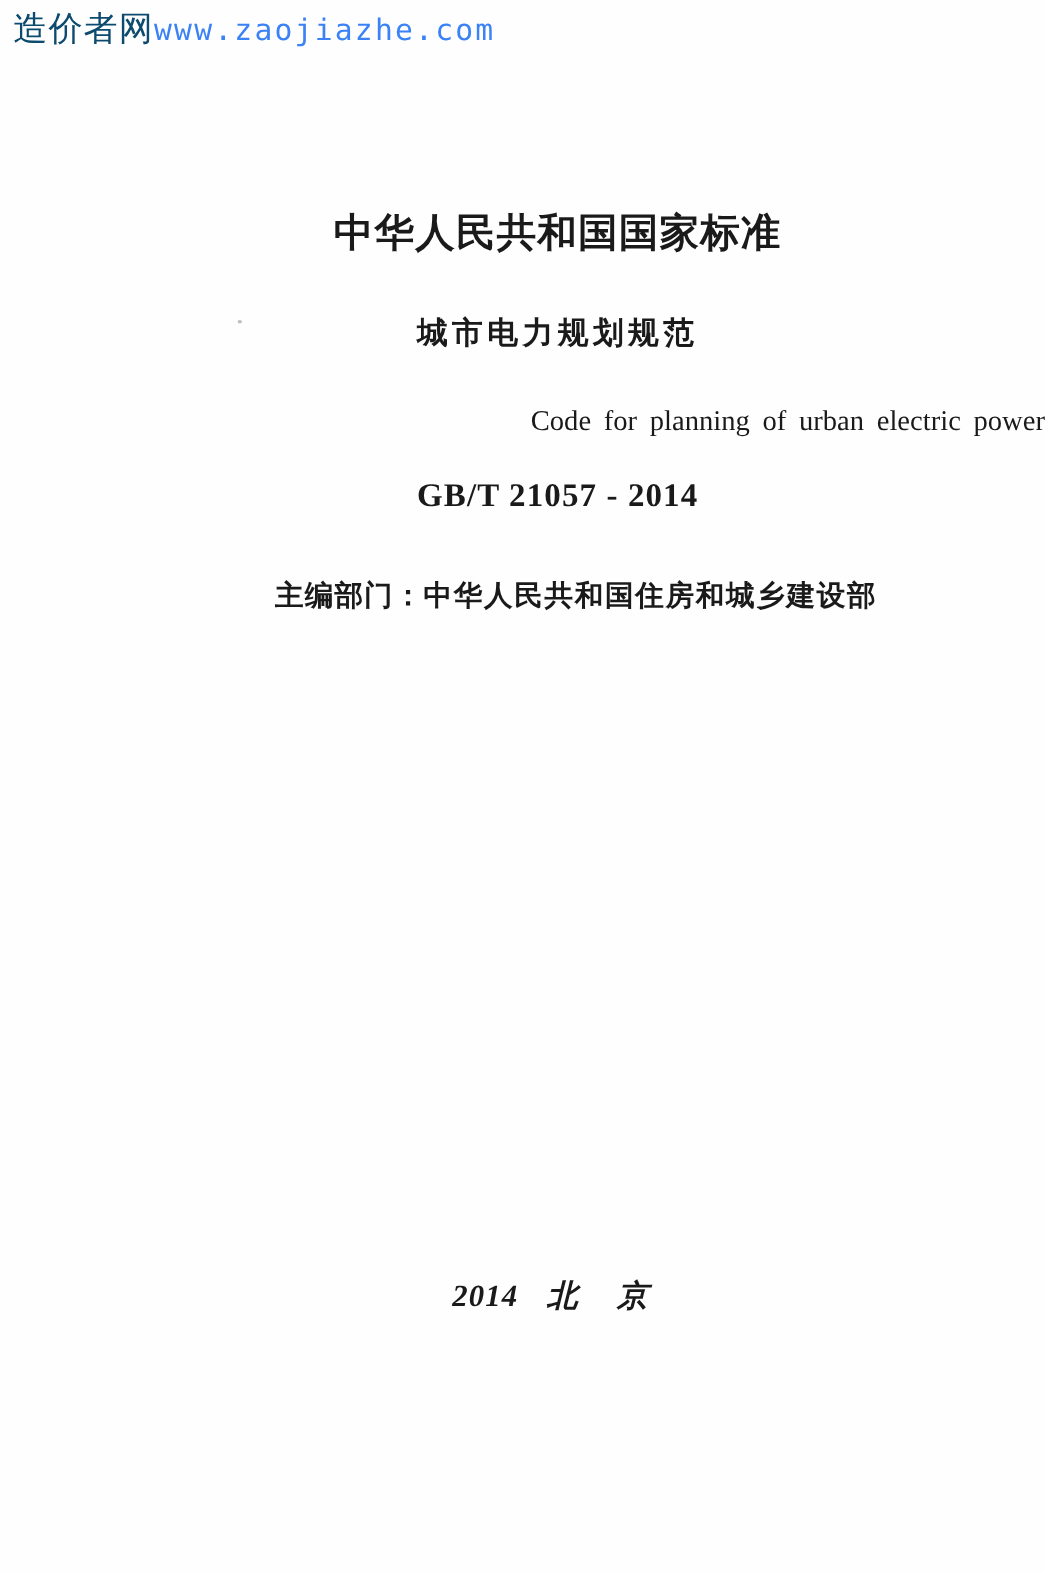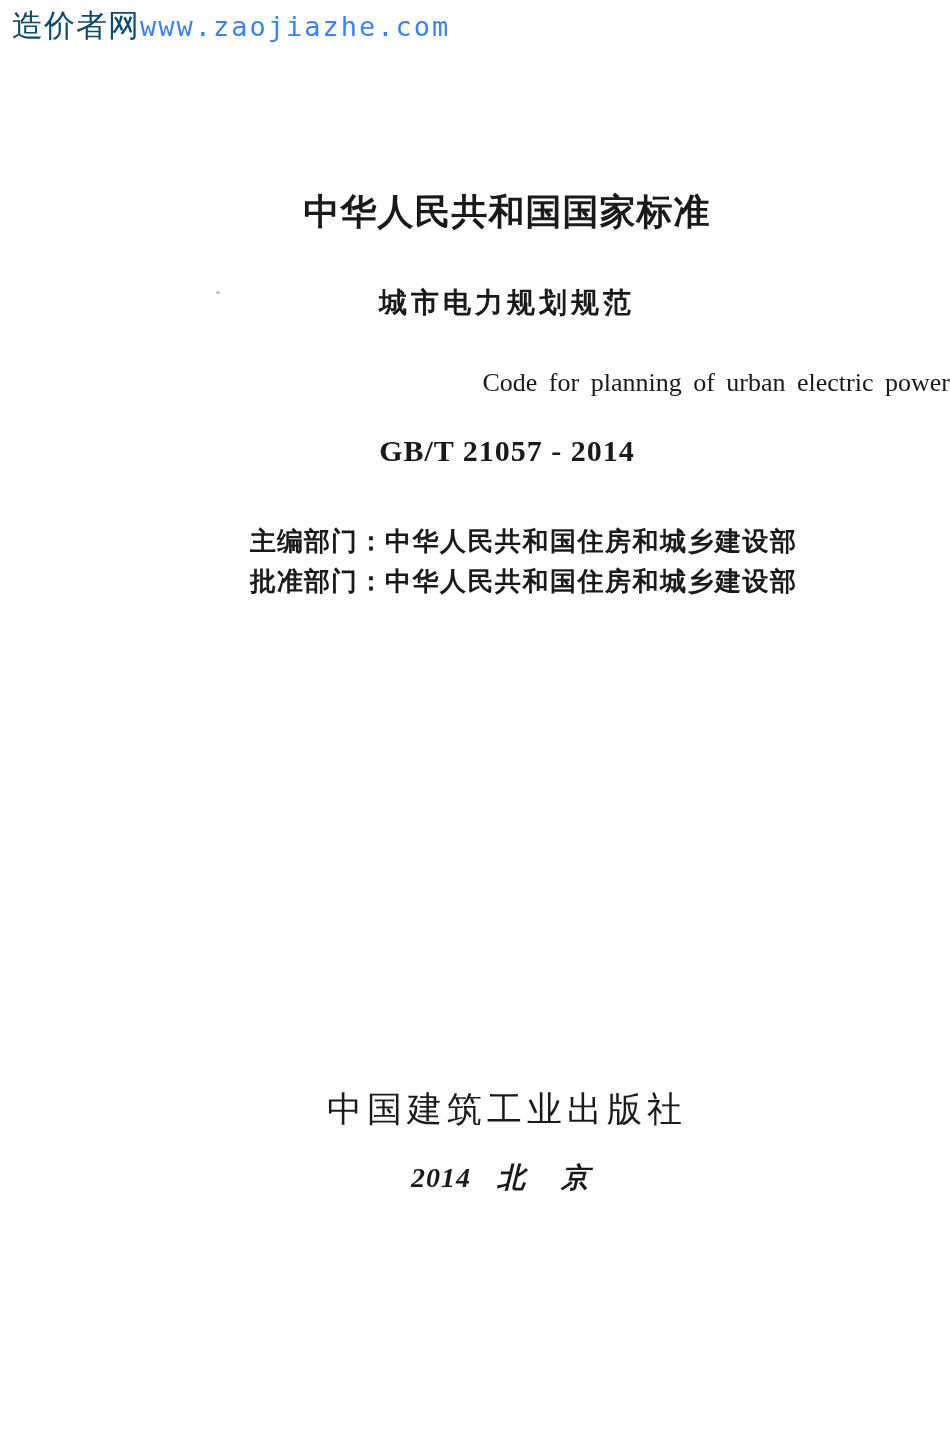--- a/index.html
+++ b/index.html
@@ -159,25 +159,21 @@
     <h1 class="title-zh">城市电力规划规范</h1>
 
     <div class="title-en">Code for planning of urban electric power</div>
 
     <div class="std-number">GB/T 21057 - 2014</div>
 
     <div class="info-block">
       <div class="info-row">
         <span class="info-label">主编部门：</span><span class="info-value">中华人民共和国住房和城乡建设部</span>
       </div>
-      <div class="info-row">
-        <span class="info-label">批准部门：</span><span class="info-value">中华人民共和国住房和城乡建设部</span>
-      </div>
     </div>
 
-    <div class="publisher">中国建筑工业出版社</div>
 
     <div class="pub-line">
       <span class="pub-year">2014</span><span class="pub-city">北 京</span>
     </div>
 
   </div>
 </div>
 
 </body></html>

